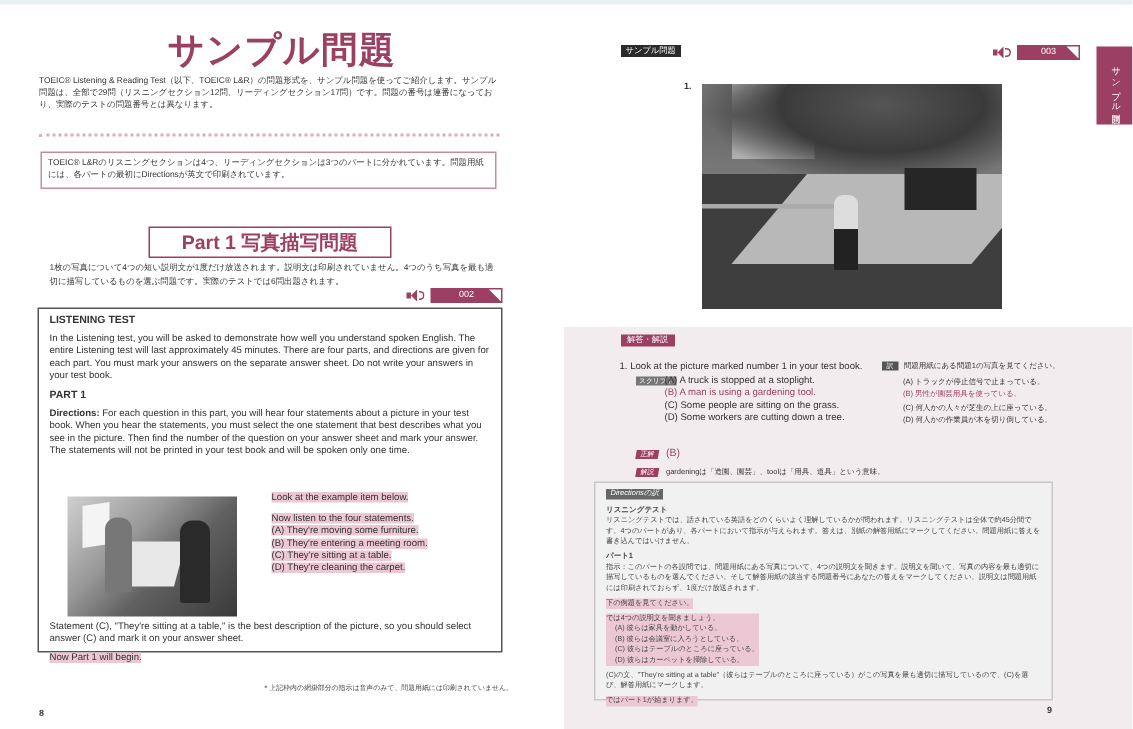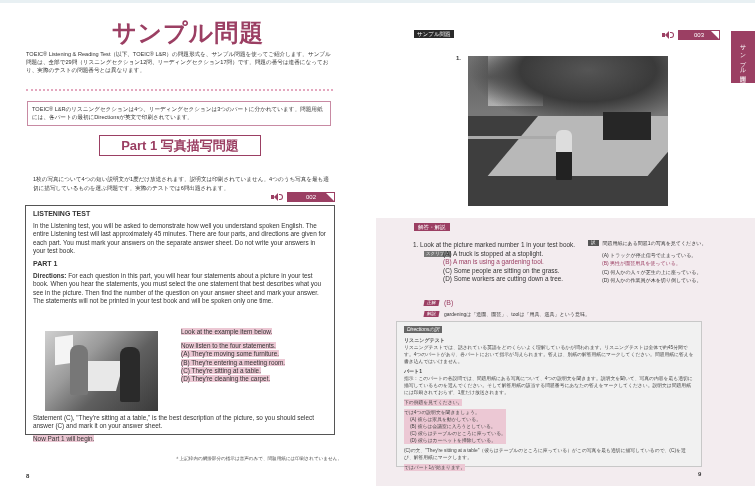--- a/index.html
+++ b/index.html
@@ -4,21 +4,21 @@
 <style>
   * { box-sizing: border-box; margin: 0; padding: 0; }
   body { width: 755px; height: 486px; overflow: hidden; background: #ffffff; font-family: "Liberation Sans", "DejaVu Sans", sans-serif; color: #333; position: relative; }
   .spread { position: absolute; left: 0; top: 0; width: 755px; height: 486px; }
   .page-left { position: absolute; left: 0; top: 0; width: 376px; height: 486px; background: #fff; border-top: 3px solid #e8f0f3; }
   .page-right { position: absolute; left: 376px; top: 0; width: 379px; height: 486px; background: #fff; border-top: 3px solid #e8f0f3; }
   .title { position: absolute; left: 0; width: 376px; top: 14px; text-align: center; font-size: 24px; font-weight: bold; color: #9b3f63; letter-spacing: 1px; }
   .intro { position: absolute; left: 26px; top: 47px; width: 310px; font-size: 5.6px; line-height: 8.2px; color: #333; }
   .dotline { position: absolute; left: 26px; top: 86px; width: 307px; height: 3px; border-top: 2px dotted #e4a8bf; }
   .infobox { position: absolute; left: 27px; top: 98px; width: 304px; height: 25px; border: 1px solid #c88aa3; padding: 3px 4px; font-size: 5.6px; line-height: 8px; }
-  .part-title { position: absolute; left: 99px; top: 132px; width: 162px; height: 21px; border: 1px solid #9b3f63; text-align: center; font-size: 13px; line-height: 19px; font-weight: bold; color: #9b3f63; }
+  .part-title { position: absolute; left: 99px; top: 148px; width: 162px; height: 21px; border: 1px solid #9b3f63; text-align: center; font-size: 13px; line-height: 19px; font-weight: bold; color: #9b3f63; }
   .part-desc { position: absolute; left: 33px; top: 172px; width: 300px; font-size: 5.6px; line-height: 8.6px; }
   .audio { position: absolute; height: 10px; display: flex; align-items: center; }
   .speaker { width: 12px; height: 8px; position: relative; margin-right: 4px; }
   .speaker::before { content: ""; position: absolute; left: 0; top: 2px; width: 3px; height: 4px; background: #9b3f63; }
   .speaker::after { content: ""; position: absolute; left: 3px; top: 0; width: 0; height: 0; border-top: 4px solid transparent; border-bottom: 4px solid transparent; border-right: 4px solid #9b3f63; }
   .speaker .wave { position: absolute; left: 8px; top: 1px; width: 4px; height: 6px; border: 1px solid #9b3f63; border-left: none; border-radius: 0 4px 4px 0; }
   .track { position: relative; background: #9b3f63; color: #fff; font-size: 6px; text-align: center; line-height: 10px; height: 10px; }
   .track::after { content: ""; position: absolute; right: 1px; top: 1px; width: 0; height: 0; border-left: 8px solid transparent; border-top: 8px solid #fff; }
   .listen-box { position: absolute; left: 25px; top: 202px; width: 310px; height: 230px; border: 1px solid #555; padding: 4px 7px; font-size: 6.4px; line-height: 8.2px; color: #333; }
   .listen-box h3 { font-size: 7px; font-weight: bold; margin-bottom: 4px; }

